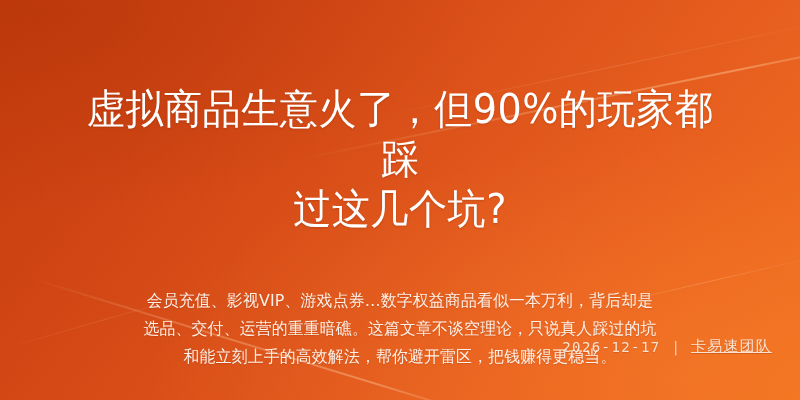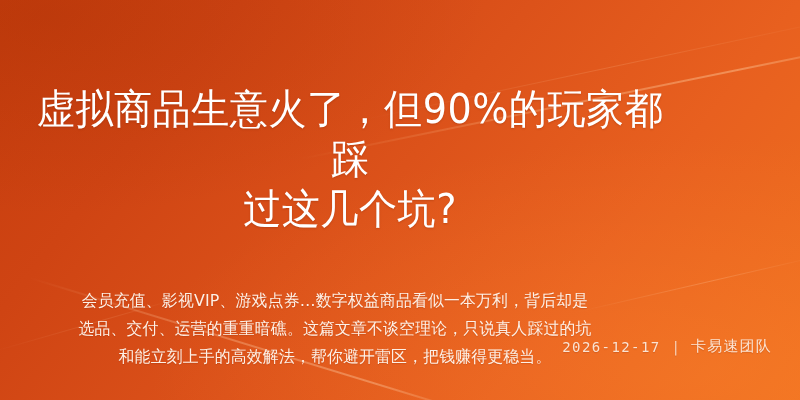--- a/index.html
+++ b/index.html
@@ -89,21 +89,21 @@
   }
 
   #content {
     position: relative;
     z-index: 3;
     width: 800px;
     height: 400px;
     box-sizing: border-box;
     display: flex;
     flex-direction: column;
-    align-items: flex-start;
+    align-items: center;
   }
 
   #headline {
     margin-top: 84px;
     width: 700px;
     text-align: center;
     color: #ffffff;
     font-size: 41px;
     line-height: 50px;
     font-weight: 400;
@@ -152,20 +152,21 @@
   }
   #footer-divider {
     font-size: 14px;
     opacity: 0.85;
     letter-spacing: 0;
   }
   #footer-team {
     font-family: "DejaVu Sans", "Liberation Sans", sans-serif;
     font-size: 15px;
     letter-spacing: 1.2px;
+    text-decoration: underline;
   }
 </style>
 </head>
 <body>
 
 <div id="banner">
 
   <div id="glow-overlay"></div>
 
   <div class="streak" id="streak-top"></div>

